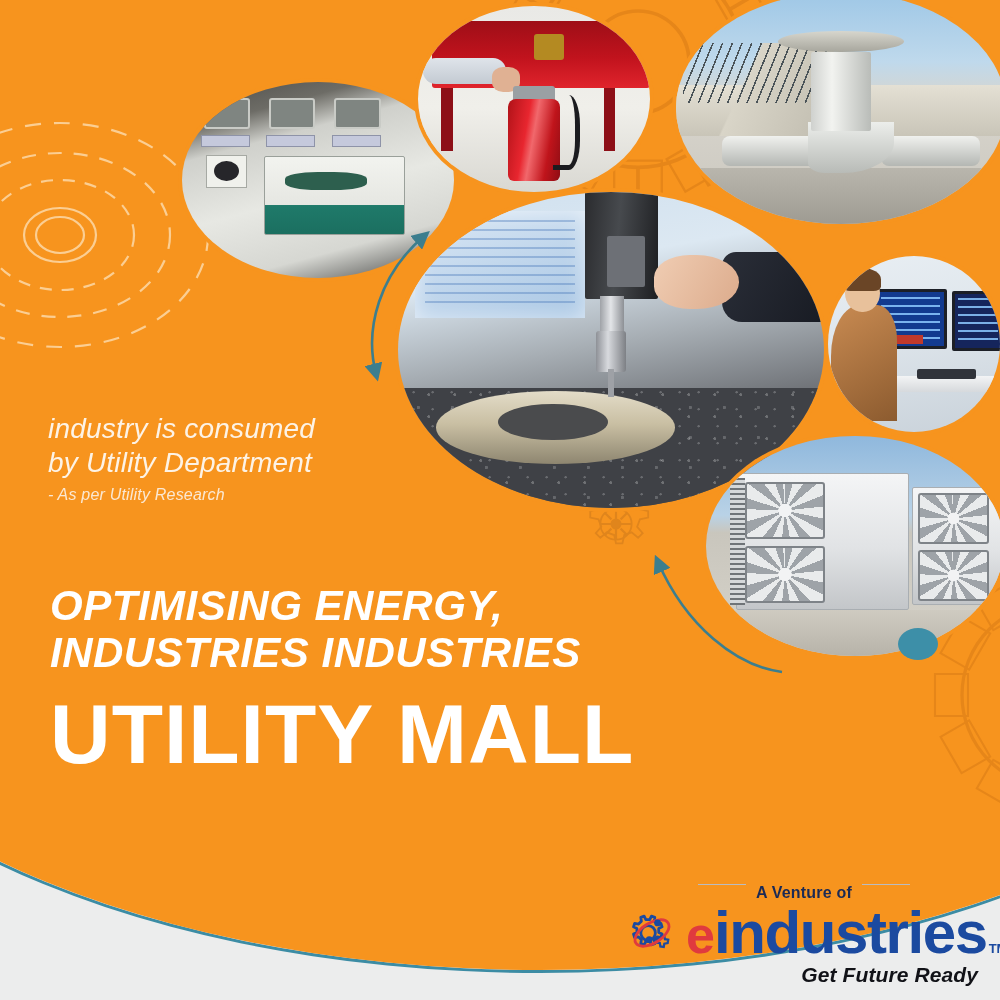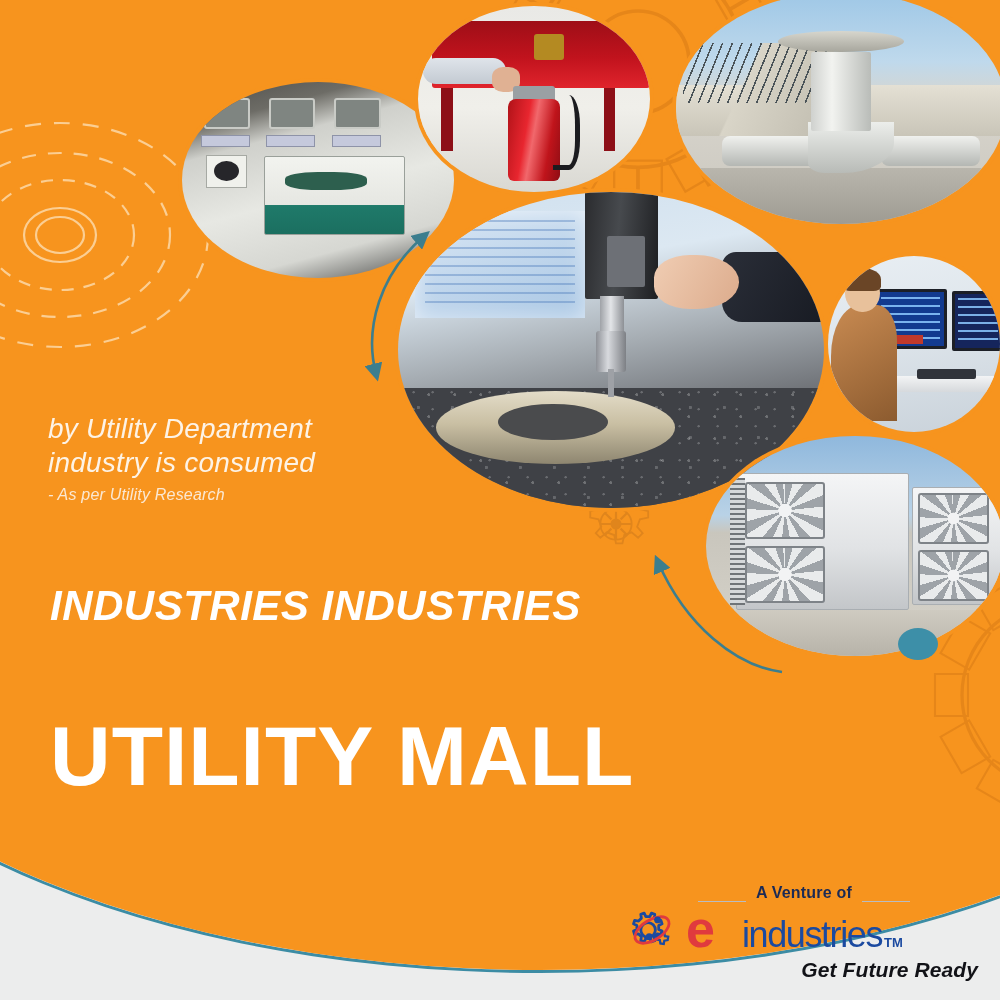--- a/index.html
+++ b/index.html
@@ -318,44 +318,44 @@
     margin-top: 6px; font-size: 16px; font-style: italic; color: #fbe8d2; letter-spacing: .2px;
   }
   .stat-line sup { font-size: 15px; }
 
   .headline { position: absolute; left: 50px; top: 582px; z-index: 8; }
   .headline .hl {
     font-size: 42px; font-weight: 700; font-style: italic; color: #ffffff;
     letter-spacing: .5px; line-height: 1.12; white-space: nowrap;
   }
 
-  .brandline { position: absolute; left: 50px; top: 714px; z-index: 8; }
+  .brandline { position: absolute; left: 50px; top: 692px; z-index: 8; }
   .brandline .bl {
     font-size: 84px; font-weight: 700; color: #ffffff;
     letter-spacing: 1px; line-height: 1; white-space: nowrap;
   }
 
   
   .footer-logo { position: absolute; left: 624px; top: 884px; z-index: 9; width: 360px; }
   .venture-row {
-    display: flex; align-items: flex-end; justify-content: center; gap: 10px;
+    display: flex; align-items: flex-start; justify-content: center; gap: 10px;
     margin-bottom: 2px;
   }
   .venture-row .rule { height: 1px; width: 48px; background: #b9bcc2; }
   .venture-text {
     font-size: 16px; font-weight: 700; color: #1b2a55; letter-spacing: .2px;
   }
   .logo-row { display: flex; align-items: center; justify-content: flex-start; gap: 6px; }
   .logo-mark { width: 56px; height: 52px; flex: none; }
   .wordmark { display: flex; align-items: baseline; }
   .wm-e {
     font-size: 52px; font-weight: 700; color: #E03A3E; letter-spacing: -1px; line-height: .95;
   }
   .wm-rest {
-    font-size: 36px; font-weight: 400; color: #1B4AA0; letter-spacing: -1.4px; line-height: .95; margin-left: 28px;
+    font-size: 60px; font-weight: 700; color: #1B4AA0; letter-spacing: -1.4px; line-height: .95;
   }
   .wm-tm { font-size: 13px; font-weight: 700; color: #1B4AA0; margin-left: 2px; }
   .tagline {
     text-align: right; margin-top: 2px; padding-right: 6px;
     font-size: 21px; font-style: italic; font-weight: 700; color: #111217; letter-spacing: .1px;
   }
 </style>
 </head>
 <body>
 
@@ -531,26 +531,27 @@
   <svg class="arrow-svg" id="arrow-right-connector" viewBox="0 0 150 140">
     <defs>
       <marker id="ahead2" markerWidth="7" markerHeight="7" refX="4" refY="3.5" orient="auto">
         <path d="M0,0 L7,3.5 L0,7 z" fill="#3C7E8E"></path>
       </marker>
     </defs>
     <path d="M142 124 C 96 118, 46 78, 18 14" fill="none" stroke="#3C7E8E" stroke-width="2.6" marker-end="url(#ahead2)"></path>
   </svg>
 
   <div class="stat-block">
+    <div class="stat-line">industry is consumed</div>
     <div class="stat-line">by Utility Department</div>
-    <div class="stat-line">industry is consumed</div>
     <div class="stat-source">- As per Utility Research</div>
   </div>
 
   <div class="headline">
+    <div class="hl">OPTIMISING ENERGY,</div>
     <div class="hl">INDUSTRIES INDUSTRIES</div>
   </div>
 
   <div class="brandline">
     <div class="bl">UTILITY MALL</div>
   </div>
 
   <div class="footer-logo">
     <div class="venture-row">
       <span class="rule"></span>

